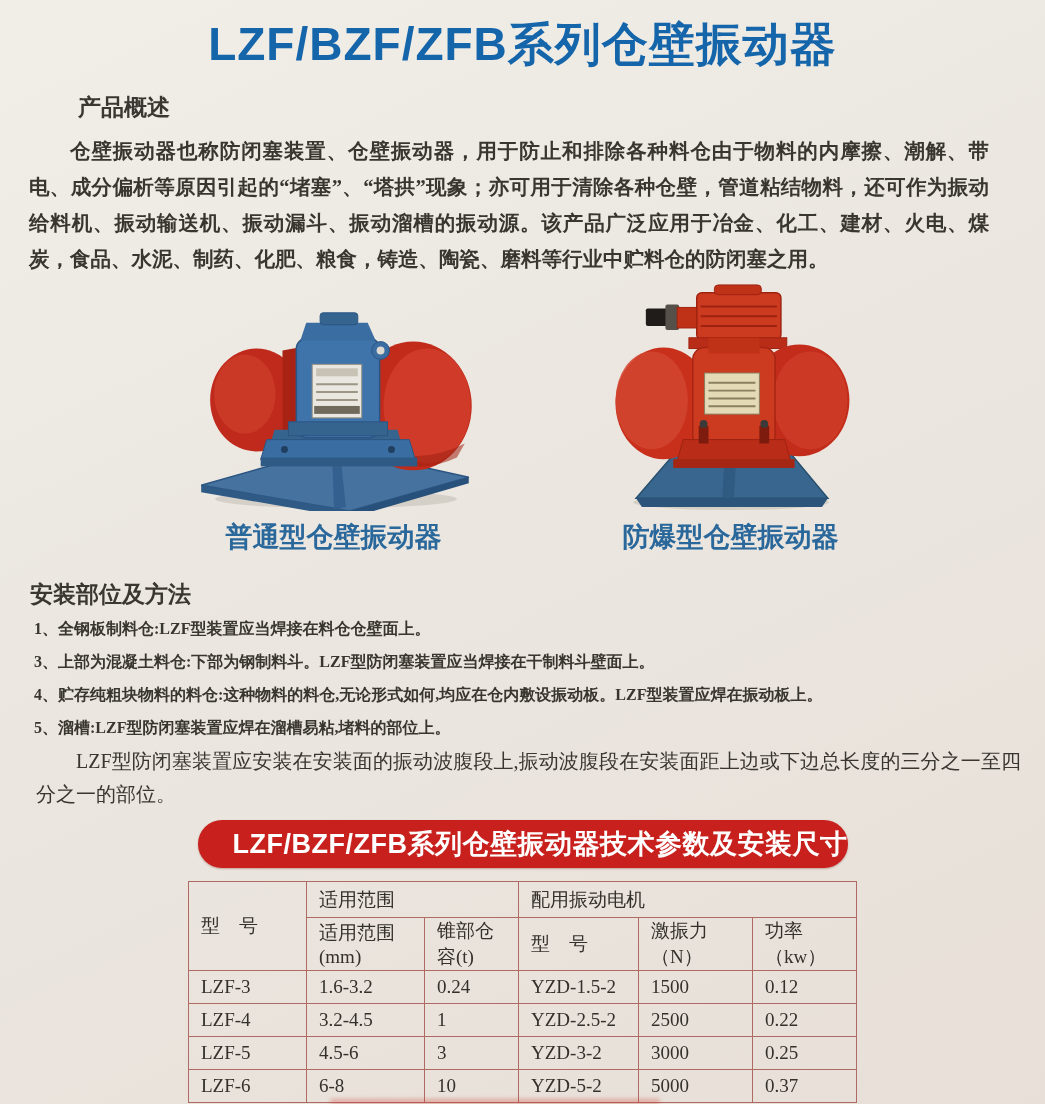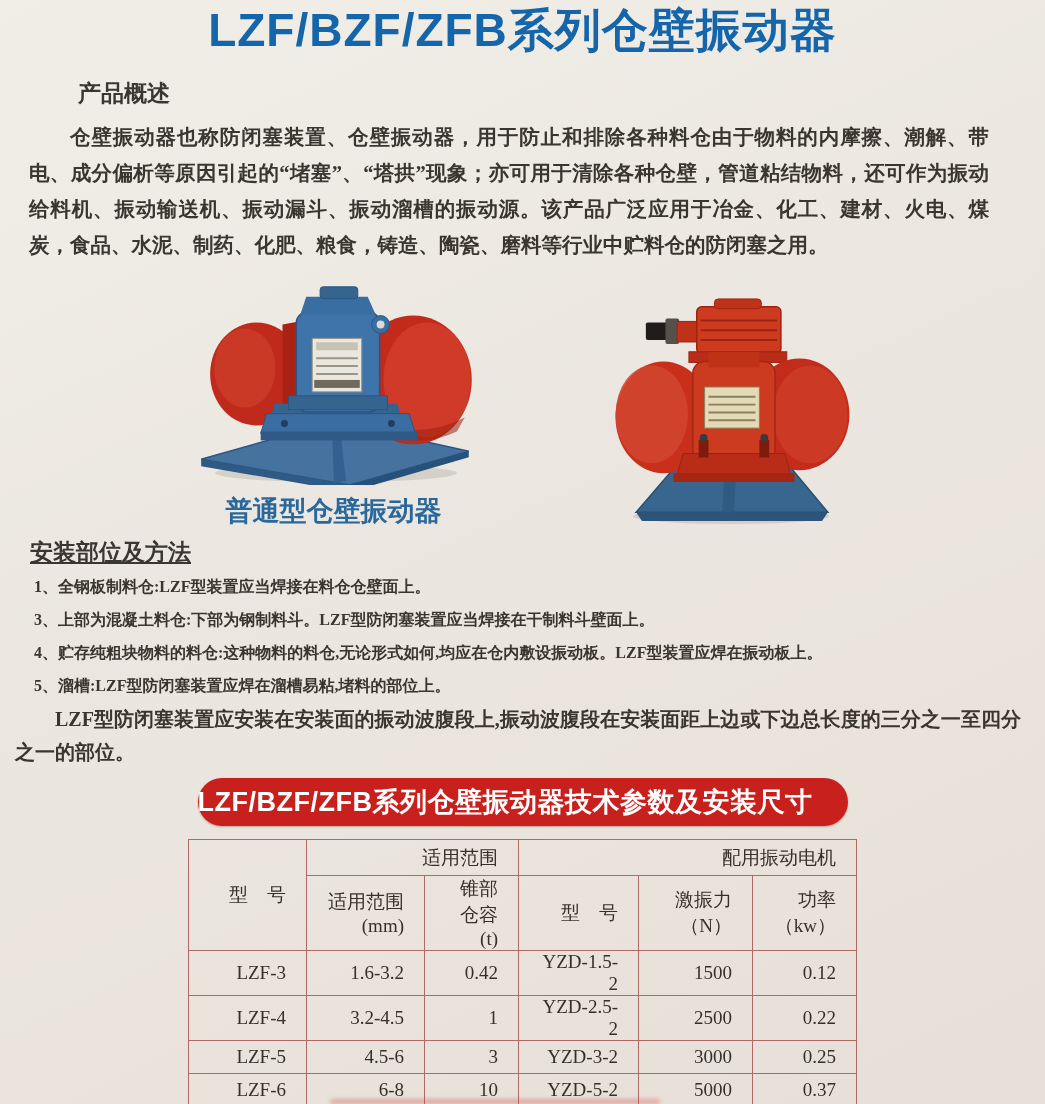--- a/index.html
+++ b/index.html
@@ -5,36 +5,36 @@
   html,body{margin:0;padding:0;}
   .page{
     position:relative;
     width:1045px;height:1104px;
     overflow:hidden;
     background:linear-gradient(155deg,#f1eee8 0%,#ebe7e0 45%,#e7dfd8 100%);
     font-family:"Liberation Serif",serif;
     color:#39352f;
   }
   .main-title{
-    margin:0;
+    margin:0;padding-top:14px;
     text-align:center;
     font-family:"Liberation Sans",sans-serif;
     font-weight:bold;
     font-size:46px;
     letter-spacing:1px;
     color:#1565ab;
   }
   .section-heading{
     margin:16px 0 0 78px;
     font-family:"Liberation Sans",sans-serif;
     font-weight:bold;
     font-size:23px;
     color:#3a3631;
   }
-  .section-heading.install{margin-left:30px;margin-top:8px;text-decoration:underline;}
+  .section-heading.install{margin-left:30px;margin-top:24px;}
   .overview-text{
     margin:10px 56px 0 29px;
     font-size:20.5px;
     line-height:36px;
     text-indent:2em;
     text-align:justify;
     font-weight:600;
   }
   .figures{
     display:flex;
@@ -53,52 +53,52 @@
   }
   .install-list{
     list-style:none;
     margin:2px 0 0 34px;
     padding:0;
     font-size:16px;
     line-height:33px;
     font-weight:700;
   }
   .install-note{
-    margin:1px 24px 0 15px;
+    margin:1px 24px 0 36px;
     font-size:20px;
     line-height:33px;
-    font-weight:700;
+    font-weight:400;
     text-indent:2em;
     text-align:justify;
   }
   .banner{
     width:650px;height:48px;
     margin:9px auto 0;
     background:#c8201d;
     border-radius:26px;
     box-shadow:0 1px 2px rgba(120,40,30,.35);
     color:#ffffff;
     font-family:"Liberation Sans",sans-serif;
     font-weight:bold;
     font-size:27px;
     line-height:48px;
-    text-align:left;
+    text-align:right;
     letter-spacing:.5px;
   }
   .spec-table{
     border-collapse:collapse;
     margin:13px auto 0;
     font-size:19px;
     color:#34302a;
   }
   .spec-table th,.spec-table td{
     border:1px solid #b06a64;
-    text-align:right;
+    text-align:left;
     font-weight:normal;
-    padding:0 20px;
+    padding:0 12px;
   }
   .spec-table tr.hrow1{height:36px;}
   .spec-table tr.hrow2{height:42px;}
   .spec-table tbody tr{height:33px;margin-left:40px;}
   .bottom-smudge{
     position:absolute;
     left:330px;bottom:0;
     width:330px;height:5px;
     background:rgba(205,60,50,.35);
     filter:blur(2px);
@@ -193,20 +193,21 @@
         <line x1="108" y1="120" x2="156" y2="120" stroke="#8a7f5e" stroke-width="2"></line>
         <line x1="108" y1="128" x2="156" y2="128" stroke="#8a7f5e" stroke-width="2"></line>
 
         <polygon points="82,162 186,162 192,184 76,184" fill="#b92d18" stroke="#9e2210"></polygon>
         <rect x="72" y="182" width="124" height="9" fill="#a62614"></rect>
         <rect x="98" y="148" width="10" height="18" fill="#7d1c0e"></rect>
         <rect x="160" y="148" width="10" height="18" fill="#7d1c0e"></rect>
         <circle cx="103" cy="146" r="4" fill="#3c3a38"></circle>
         <circle cx="165" cy="146" r="4" fill="#3c3a38"></circle>
       </svg>
+      <figcaption>防爆型仓壁振动器</figcaption>
     </figure>
   </div>
 
   <h2 class="section-heading install">安装部位及方法</h2>
   <ul class="install-list">
     <li>1、全钢板制料仓:LZF型装置应当焊接在料仓仓壁面上。</li>
     <li>3、上部为混凝土料仓:下部为钢制料斗。LZF型防闭塞装置应当焊接在干制料斗壁面上。</li>
     <li>4、贮存纯粗块物料的料仓:这种物料的料仓,无论形式如何,均应在仓内敷设振动板。LZF型装置应焊在振动板上。</li>
     <li>5、溜槽:LZF型防闭塞装置应焊在溜槽易粘,堵料的部位上。</li>
   </ul>
@@ -234,21 +235,21 @@
         <th>锥部仓容(t)</th>
         <th>型　号</th>
         <th>激振力（N）</th>
         <th>功率（kw）</th>
       </tr>
     </thead>
     <tbody>
       <tr>
         <td>LZF-3</td>
         <td>1.6-3.2</td>
-        <td>0.42</td>
+        <td>0.24</td>
         <td>YZD-1.5-2</td>
         <td>1500</td>
         <td>0.12</td>
       </tr>
       <tr>
         <td>LZF-4</td>
         <td>3.2-4.5</td>
         <td>1</td>
         <td>YZD-2.5-2</td>
         <td>2500</td>

